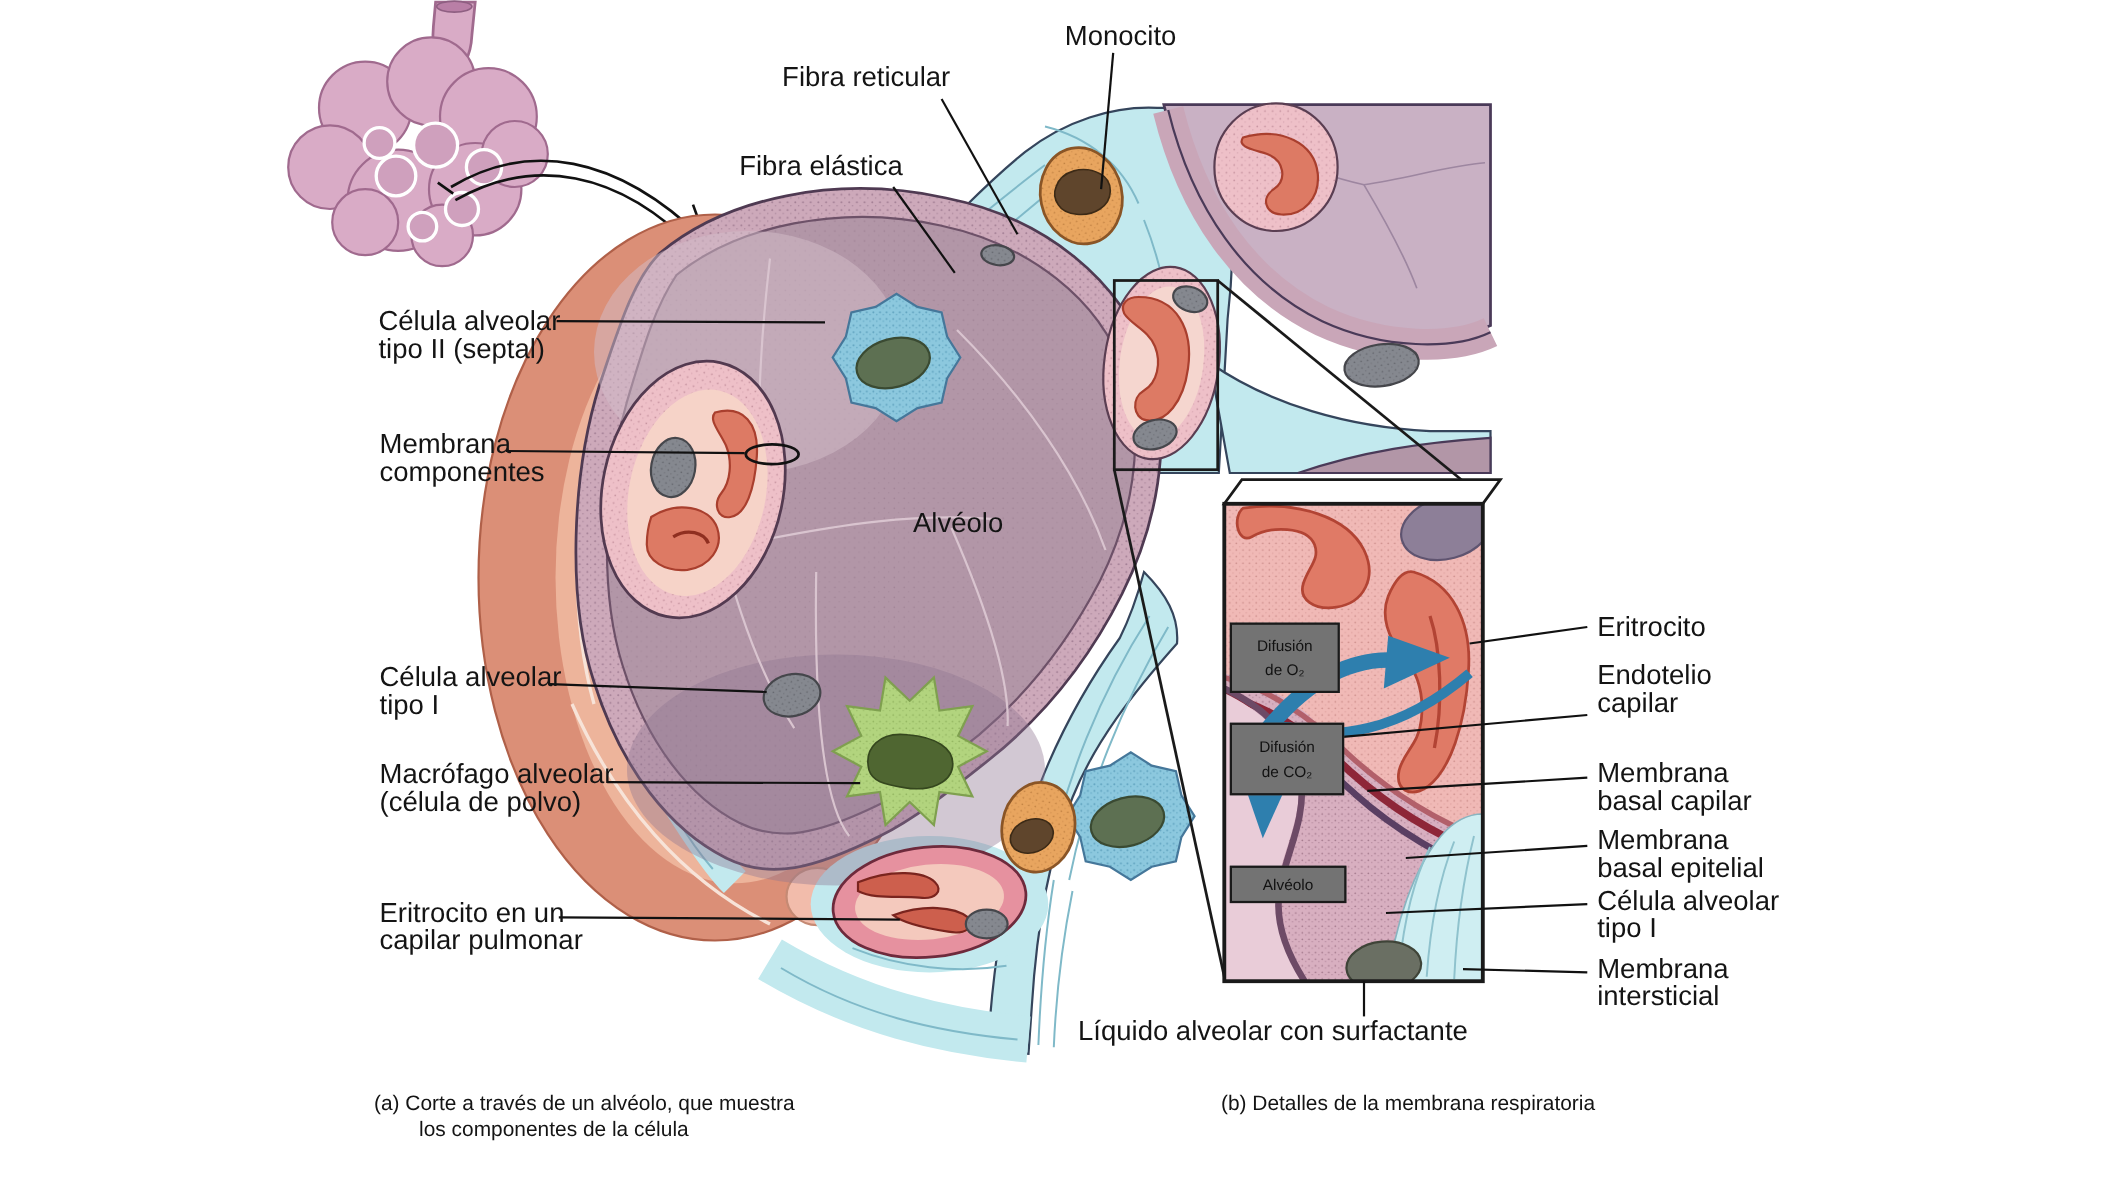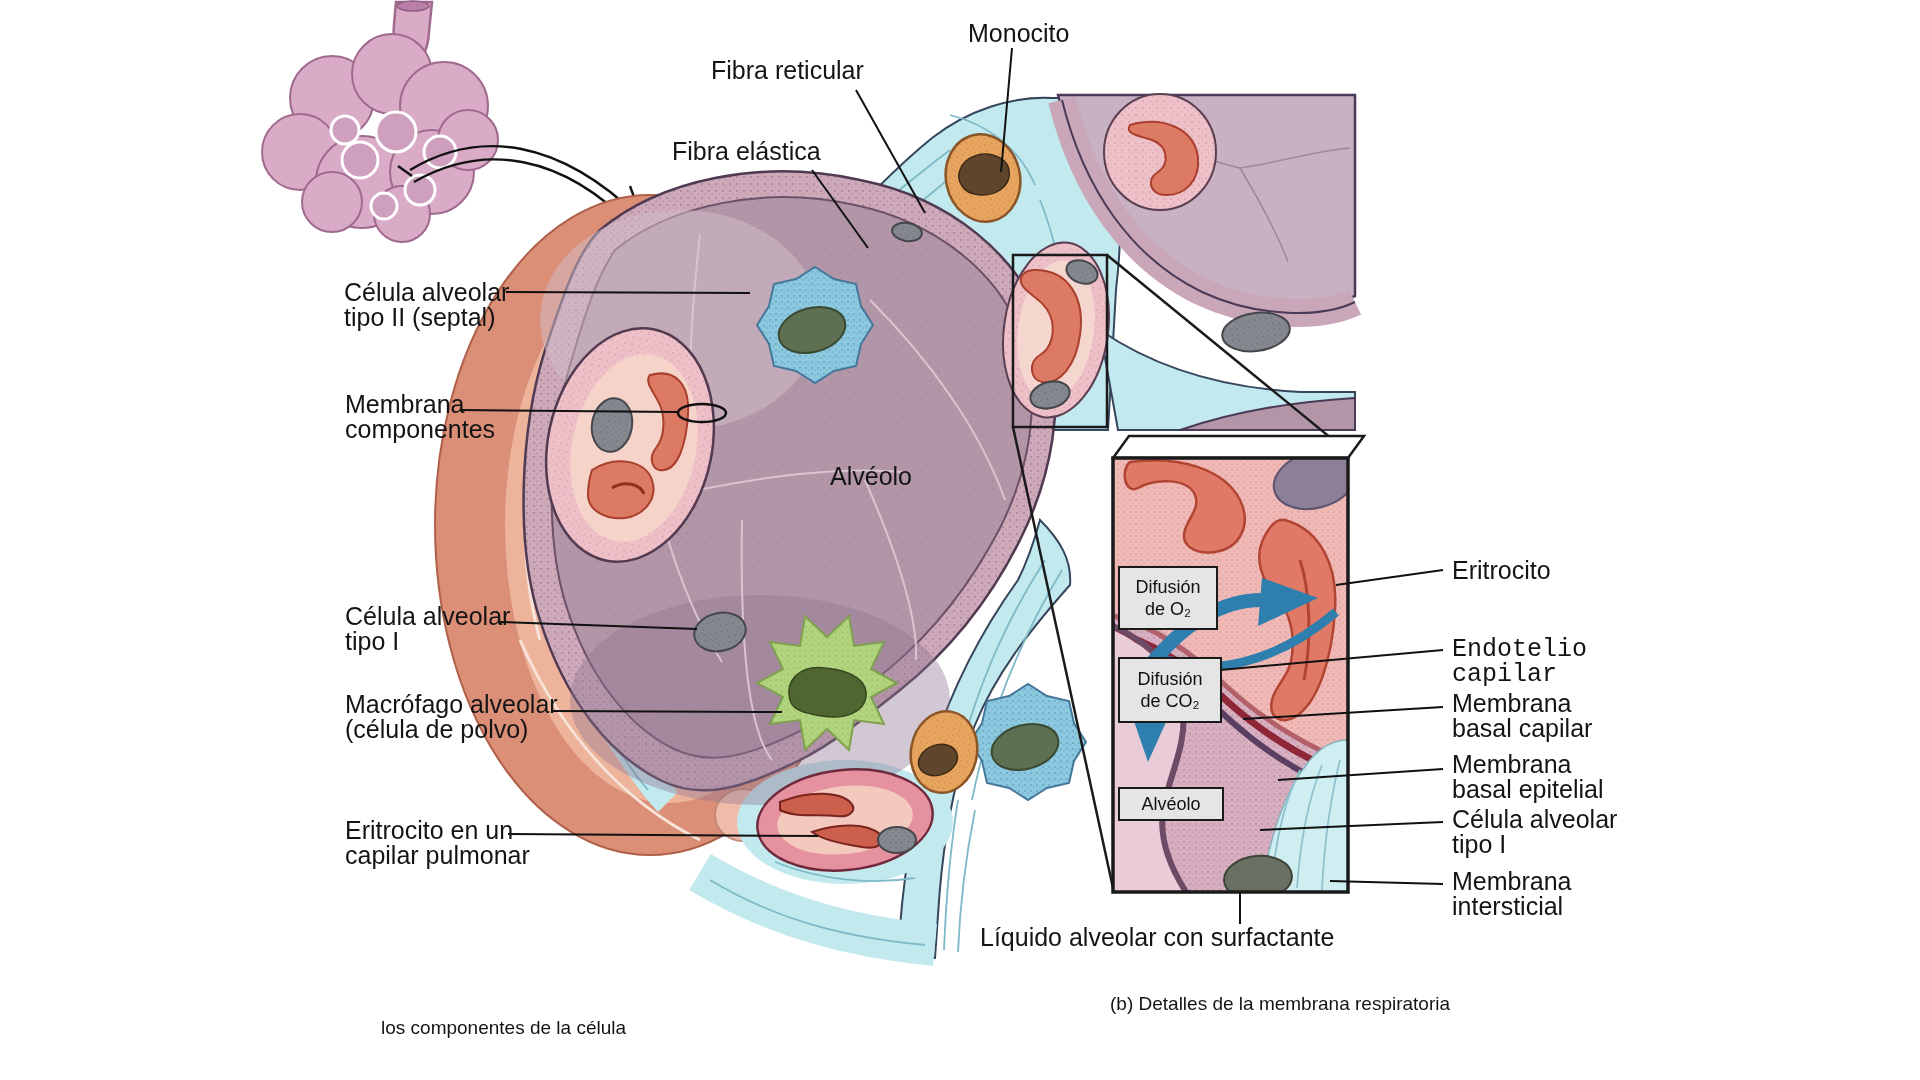--- a/index.html
+++ b/index.html
@@ -5,22 +5,22 @@
   html,body{margin:0;padding:0;background:#ffffff;}
   .stage{
     position:relative;width:1920px;height:1080px;background:#ffffff;overflow:hidden;
     font-family:"Liberation Sans","DejaVu Sans",sans-serif;color:#141414;
   }
   .art{position:absolute;left:0;top:0;}
   .lbl{position:absolute;font-size:25px;line-height:25px;color:#141414;white-space:nowrap;}
   .lbl span{display:block;}
   .caption{position:absolute;font-size:19px;line-height:24px;color:#141414;white-space:nowrap;}
   .tagbox{
-    position:absolute;background:#e5e5e5;border:2px solid #1a1a1a;
-    text-align:center;font-size:18px;line-height:22px;color:#111;
+    position:absolute;background:#737373;border:2px solid #1a1a1a;
+    text-align:center;font-size:14px;line-height:22px;color:#111;
     display:flex;flex-direction:column;justify-content:center;
   }
   .tagbox span{display:block;}
 </style>
 </head>
 <body>
 
 <div class="stage">
 
   <svg class="art" width="1920" height="1080" viewBox="0 0 1920 1080">
@@ -337,21 +337,21 @@
     <span>(célula de polvo)</span>
   </div>
   <div class="lbl" style="left:345px;top:818px;">
     <span>Eritrocito en un</span>
     <span>capilar pulmonar</span>
   </div>
 
   <div class="lbl" style="left:1452px;top:558px;">
     <span>Eritrocito</span>
   </div>
-  <div class="lbl" style="left:1452px;top:637px;font-family:Liberation Mono, monospace;">
+  <div class="lbl" style="left:1452px;top:602px;">
     <span>Endotelio</span>
     <span>capilar</span>
   </div>
   <div class="lbl" style="left:1452px;top:691px;">
     <span>Membrana</span>
     <span>basal capilar</span>
   </div>
   <div class="lbl" style="left:1452px;top:752px;">
     <span>Membrana</span>
     <span>basal epitelial</span>
@@ -373,20 +373,23 @@
     <span>de O₂</span>
   </div>
   <div class="tagbox" style="left:1118px;top:657px;width:100px;height:62px;">
     <span>Difusión</span>
     <span>de CO₂</span>
   </div>
   <div class="tagbox" style="left:1118px;top:787px;width:102px;height:30px;">
     <span>Alvéolo</span>
   </div>
 
+  <div class="caption" style="left:340px;top:992px;">
+    <span>(a) Corte a través de un alvéolo, que muestra</span>
+  </div>
   <div class="caption" style="left:365px;top:1016px;margin-left:16px;">
     <span>los componentes de la célula</span>
   </div>
   <div class="caption" style="left:1110px;top:992px;">
     <span>(b) Detalles de la membrana respiratoria</span>
   </div>
 
 </div>
 
 </body></html>

